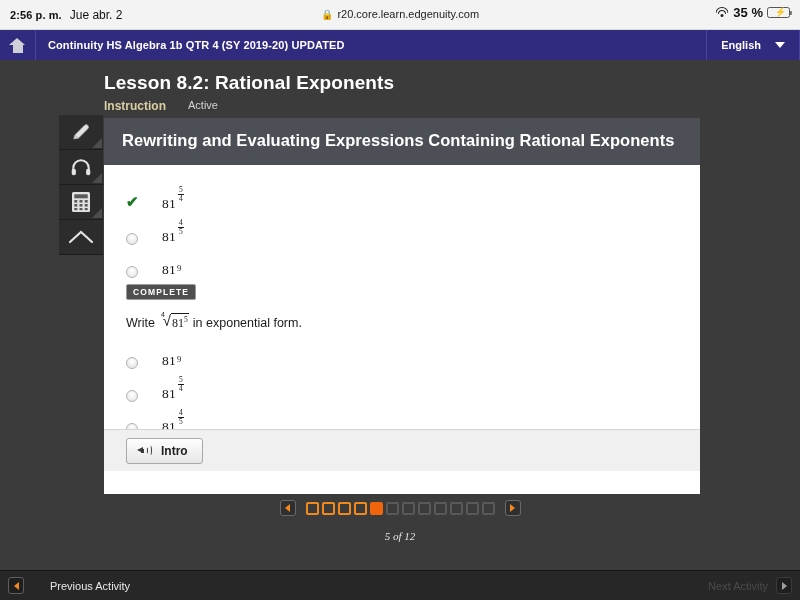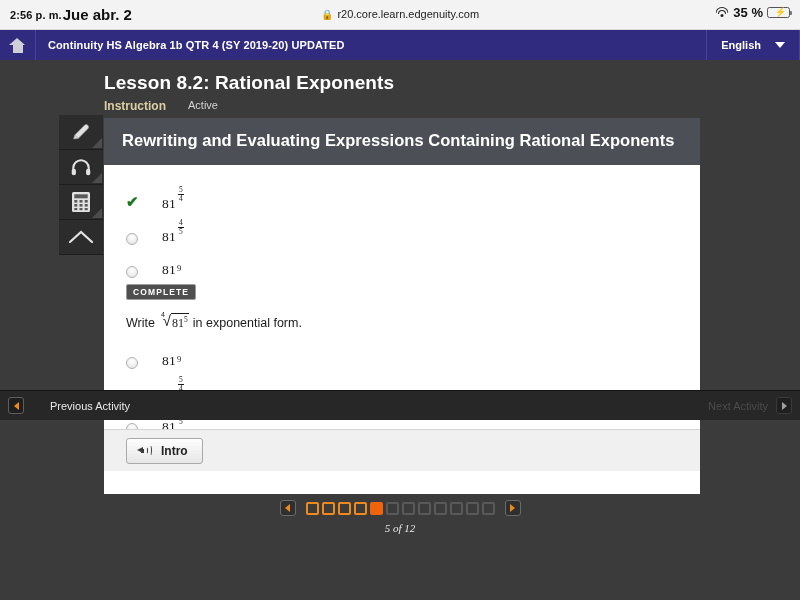--- a/index.html
+++ b/index.html
@@ -4,36 +4,36 @@
 <style>
   * { box-sizing: border-box; margin: 0; padding: 0; }
 
   body {
     width: 800px; height: 600px;
     font-family: "Liberation Sans", sans-serif;
     background: #3b3b3b;
     overflow: hidden;
   }
 
-  #app { position: relative; width: 800px; height: 420px; }
+  #app { position: relative; width: 800px; height: 600px; }
 
   
   .statusbar {
     height: 30px; background: #f3f3f3;
     display: flex; align-items: center;
     padding: 0 10px; position: relative;
     border-bottom: 1px solid #d8d8d8;
   }
   .sb-time {
     font-size: 11px; font-weight: bold; color: #111;
     letter-spacing: .1px;
   }
   .sb-date {
-    font-size: 15px; font-weight: bold; color: #111;
-    margin-left: 1px;
+    font-size: 12px; font-weight: normal; color: #111;
+    margin-left: 8px;
   }
   .sb-url {
     position: absolute; left: 0; right: 0; top: 8px;
     text-align: center; font-size: 11px; color: #222;
     display: flex; align-items: center; justify-content: center; gap: 4px;
   }
   .lock-glyph { font-size: 10px; color: #333; }
   .sb-right {
     position: absolute; right: 10px; top: 5px;
     display: flex; align-items: center; gap: 4px;
@@ -261,21 +261,21 @@
     position: absolute; border: 1.3px solid #3a3a3a;
     border-left: none; border-top-color: transparent; border-bottom-color: transparent;
     border-radius: 0 50% 50% 0 / 0 50% 50% 0;
   }
   .spk .w1 { left: 8px; top: 3px; width: 3px; height: 7px; }
   .spk .w2 { left: 11px; top: 1px; width: 4px; height: 11px; }
 
   
   .pager {
     position: absolute; left: 0; right: 0; top: 500px;
-    display: flex; flex-direction: column; align-items: center; gap: 6px;
+    display: flex; flex-direction: column; align-items: center; gap: 14px;
   }
   .pager-row { display: flex; align-items: center; gap: 6px; }
   .pg-arrow {
     width: 16px; height: 16px; border: 1px solid #6a6a6a;
     border-radius: 3px; background: #2f2f2f;
     display: flex; align-items: center; justify-content: center;
   }
   .tri-l {
     width: 0; height: 0;
     border-top: 4px solid transparent; border-bottom: 4px solid transparent;

